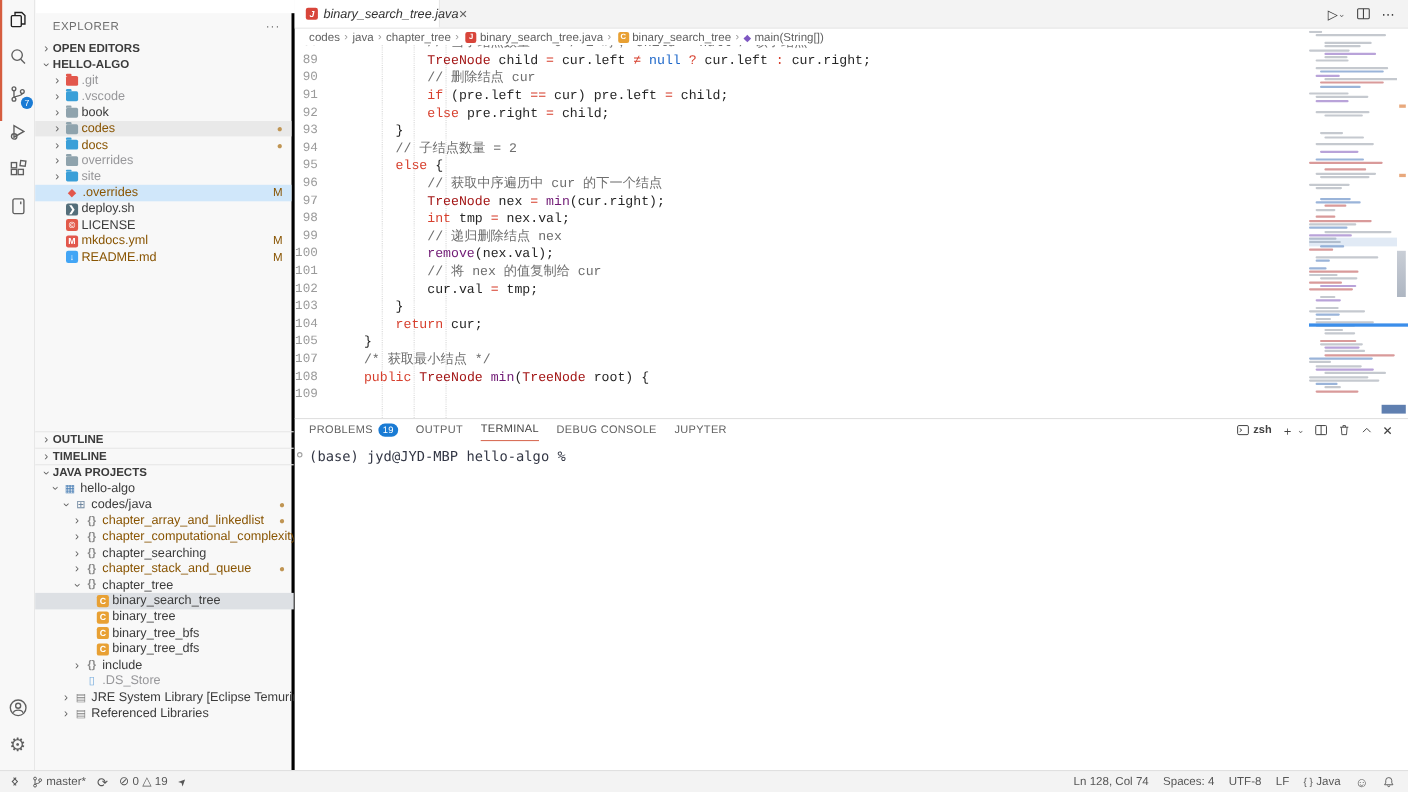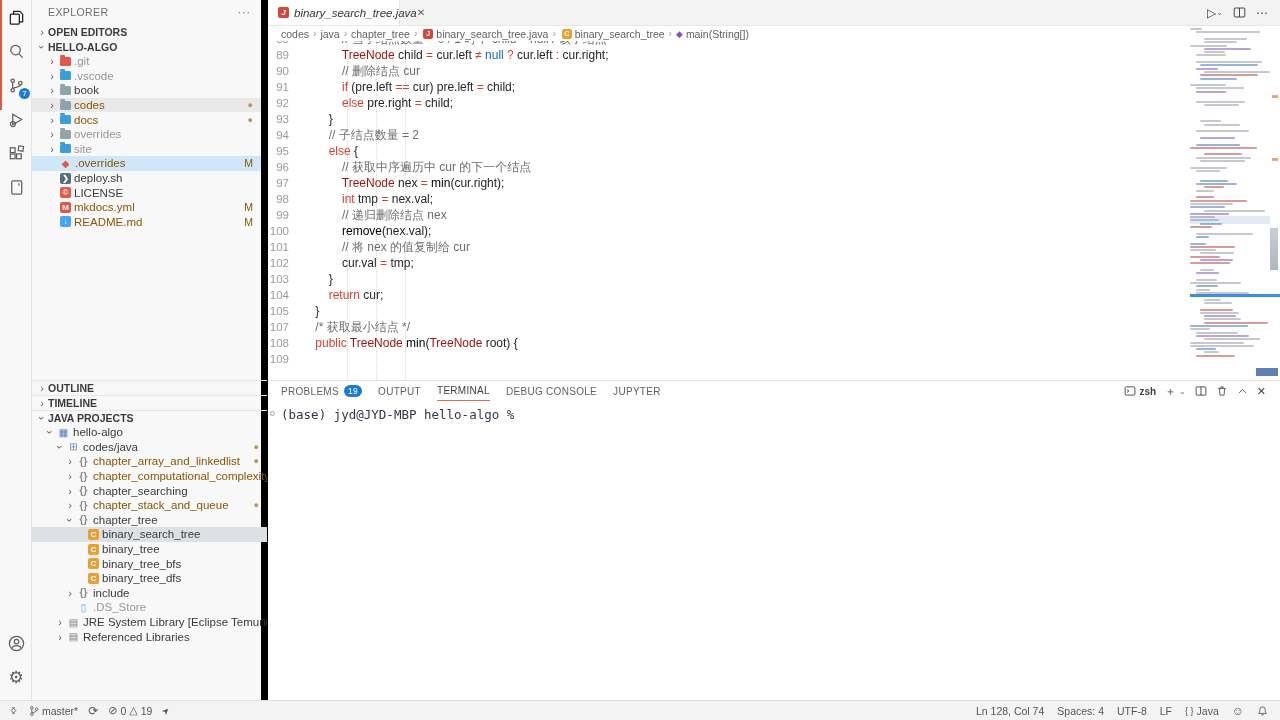--- a/index.html
+++ b/index.html
@@ -11,21 +11,21 @@
   .activitybar { position:absolute; left:0; top:0; width:32px; height:700px; background:#f8f8f8; border-right:1px solid #e5e5e5; }
   .ab-accent { position:absolute; left:0; top:0; width:2px; height:110px; background:#d65d3f; }
   .ab-icon { position:relative; width:32px; height:34px; display:flex; align-items:center; justify-content:center; color:#5f5f5f; cursor:pointer; }
   .ab-icon.active { color:#1f1f1f; }
   .ab-icon svg { stroke:currentColor; fill:none; stroke-width:1.3; }
   .ab-badge { position:absolute; right:2px; bottom:3px; background:#1a7bd4; color:#fff; font-size:8px; line-height:11px; min-width:11px; height:11px; border-radius:6px; text-align:center; padding:0 2px; }
   .ab-bottom { position:absolute; left:0; bottom:6px; width:32px; }
   .gear-glyph { font-size:17px; }
 
   
-  .sidebar { position:absolute; left:32px; top:0; width:236px; height:700px; background:#f8f8f8; border-right:7px solid #000000; font-size:11.5px; }
+  .sidebar { position:absolute; left:32px; top:12px; width:236px; height:700px; background:#f8f8f8; border-right:3px solid #000000; font-size:11.5px; }
   .sb-title { height:24px; display:flex; align-items:center; padding:0 10px 0 16px; color:#6f6f6f; font-size:10.5px; letter-spacing:.4px; }
   .sb-title .more { margin-left:auto; color:#616161; cursor:pointer; letter-spacing:1px; }
   .sec-head { height:15px; display:flex; align-items:center; font-weight:bold; font-size:10.5px; color:#3b3b3b; padding-left:4px; cursor:pointer; }
   .sec-head .chev, .row .chev { width:12px; text-align:center; color:#616161; font-weight:normal; flex:none; font-size:11px; }
   .chev.open { display:inline-block; transform:rotate(90deg); }
   .sec-head.bordered { border-top:1px solid #e6e6e6; }
   .row { height:14.6px; display:flex; align-items:center; cursor:pointer; white-space:nowrap; overflow:hidden; }
   .row .lbl { margin-left:3px; }
   .row .spc { flex:1; }
   .row .m-badge { color:#895503; margin-right:8px; font-size:10.5px; }
@@ -45,25 +45,25 @@
   
   .editor { position:absolute; left:268px; top:0; right:0; height:380px; background:#fff; }
   .tabbar { position:absolute; left:0; top:0; right:0; height:26px; background:#f3f3f3; border-bottom:1px solid #e7e7e7; display:flex; }
   .tab { width:132px; background:#fff; border-right:1px solid #e7e7e7; display:flex; align-items:center; padding:0 8px; font-size:11.5px; color:#333; font-style:italic; cursor:pointer; }
   .tab .close { margin-left:auto; font-style:normal; color:#616161; font-size:10px; }
   .tab-actions { margin-left:auto; display:flex; align-items:center; gap:10px; padding-right:12px; color:#424242; }
   .tab-actions .ta { cursor:pointer; font-size:12px; display:flex; align-items:center; }
   .breadcrumbs { position:absolute; left:0; top:26px; right:0; height:15px; display:flex; align-items:center; font-size:10.5px; color:#616161; padding-left:13px; gap:4px; white-space:nowrap; }
   .breadcrumbs .sep { color:#9a9a9a; font-size:10px; }
   .code-clip { position:absolute; left:0; top:41px; right:90px; bottom:0; overflow:hidden; }
-  .code-inner { margin-top:-10px; font-family:Liberation Sans, sans-serif; font-size:12px; }
+  .code-inner { margin-top:-10px; font-family:Liberation Mono, monospace; font-size:12px; }
   .cl { display:flex; height:16px; line-height:16px; white-space:pre; }
   .ln { width:34px; text-align:right; padding-right:13px; color:#9b9b9b; flex:none; font-size:11.5px; }
   .ct { color:#262626; }
-  .cm { color:#6e6e6e; } .kw { color:#d7402e; } .ty { color:#a31515; } .fn { color:#000000; } .nl { color:#1c66c9; } .op { color:#d7402e; }
+  .cm { color:#6e6e6e; } .kw { color:#d7402e; } .ty { color:#a31515; } .fn { color:#701a75; } .nl { color:#1c66c9; } .op { color:#d7402e; }
   .guide { position:absolute; top:41px; bottom:0; width:0; border-left:1px dotted #d9d9d9; }
   .minimap { position:absolute; right:10px; top:28px; width:80px; bottom:0; overflow:hidden; }
   .mm-row { position:absolute; height:2px; border-radius:1px; }
   .mark { position:absolute; }
 
   
   .panel { position:absolute; left:268px; top:380px; right:0; height:320px; background:#fff; border-top:1px solid #e0e0e0; }
   .panel-head { height:20px; display:flex; align-items:center; padding-left:13px; }
   .ptab { font-size:10px; letter-spacing:.3px; color:#616161; margin-right:16px; height:20px; display:flex; align-items:center; gap:5px; cursor:pointer; }
   .ptab.active { color:#424242; border-bottom:1px solid #d9705a; }

